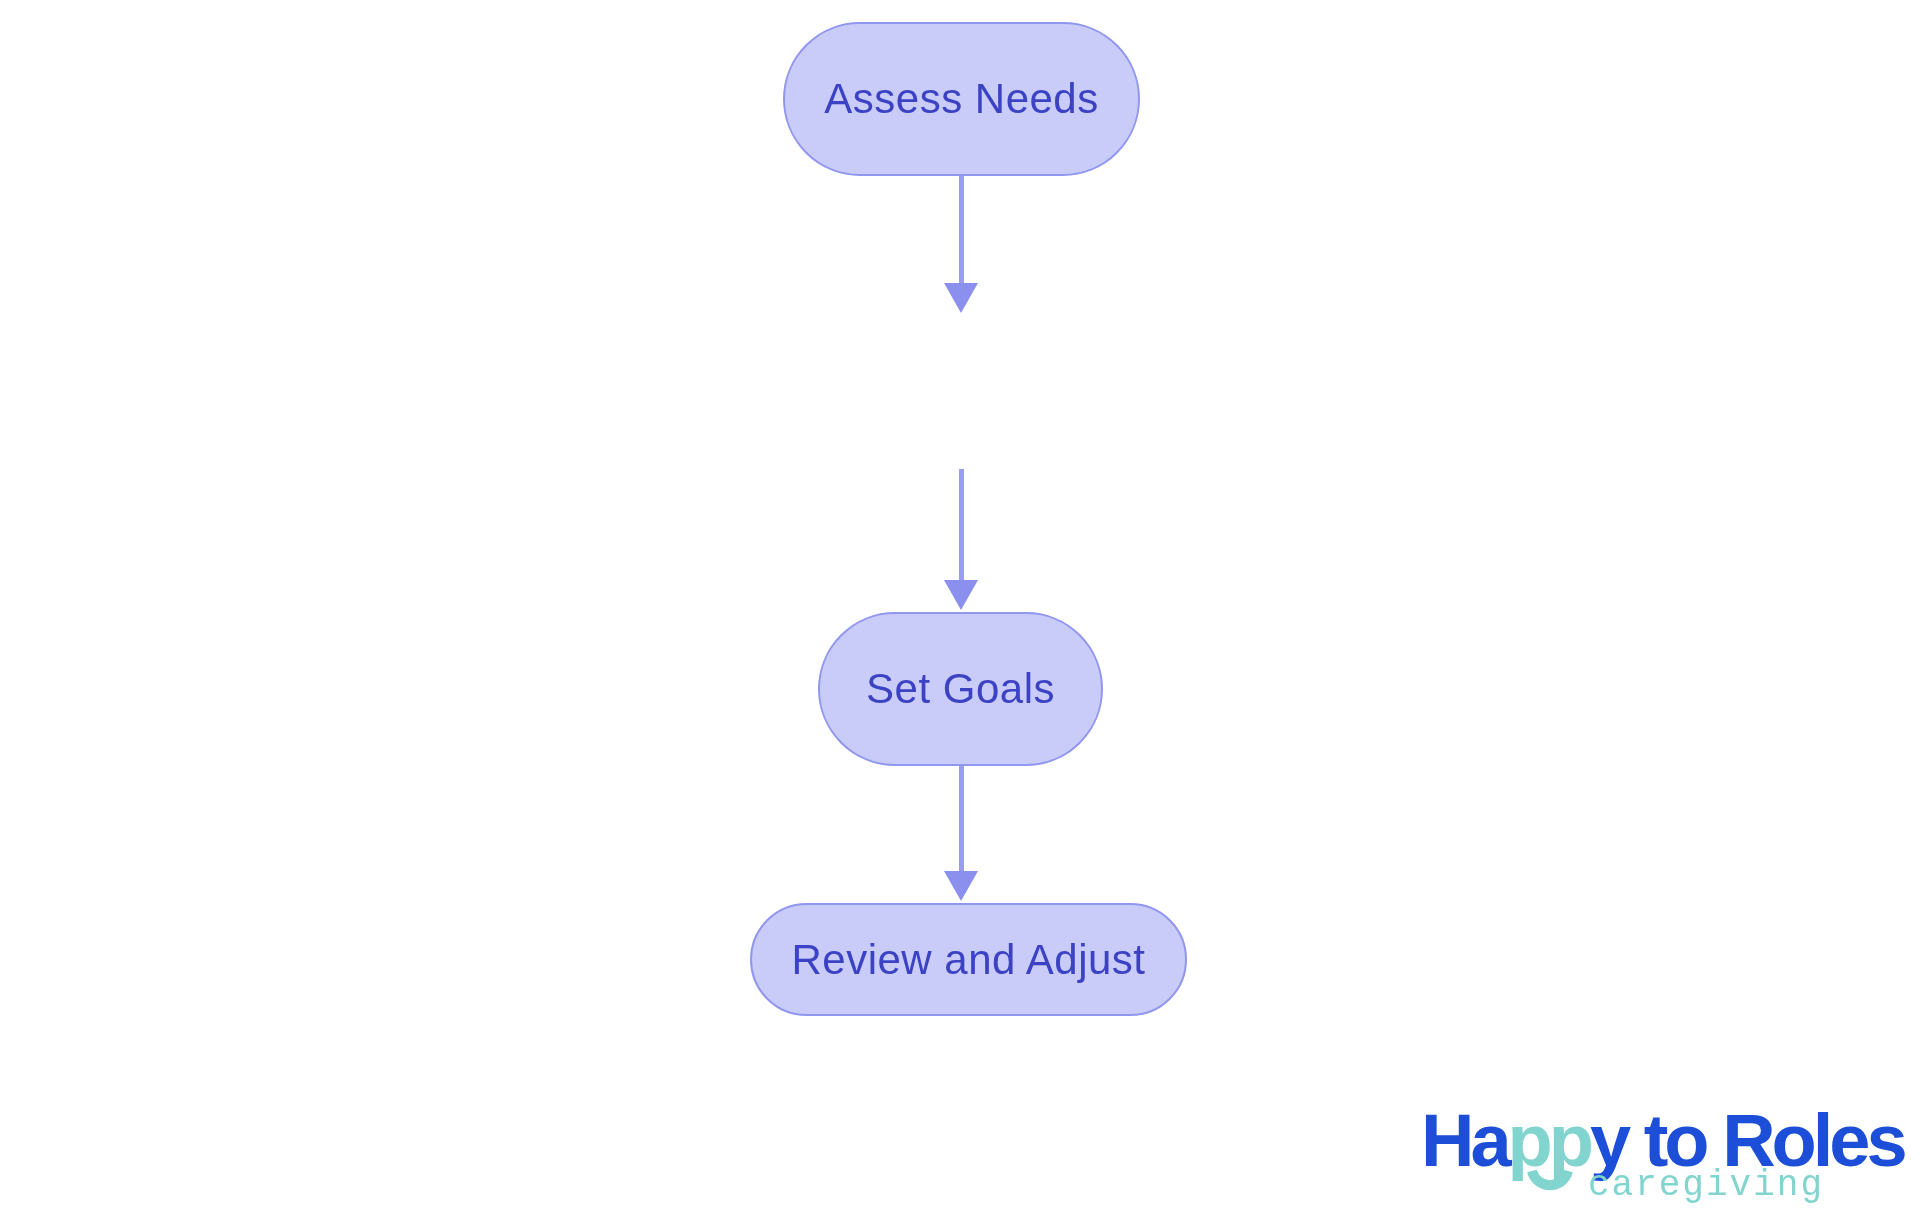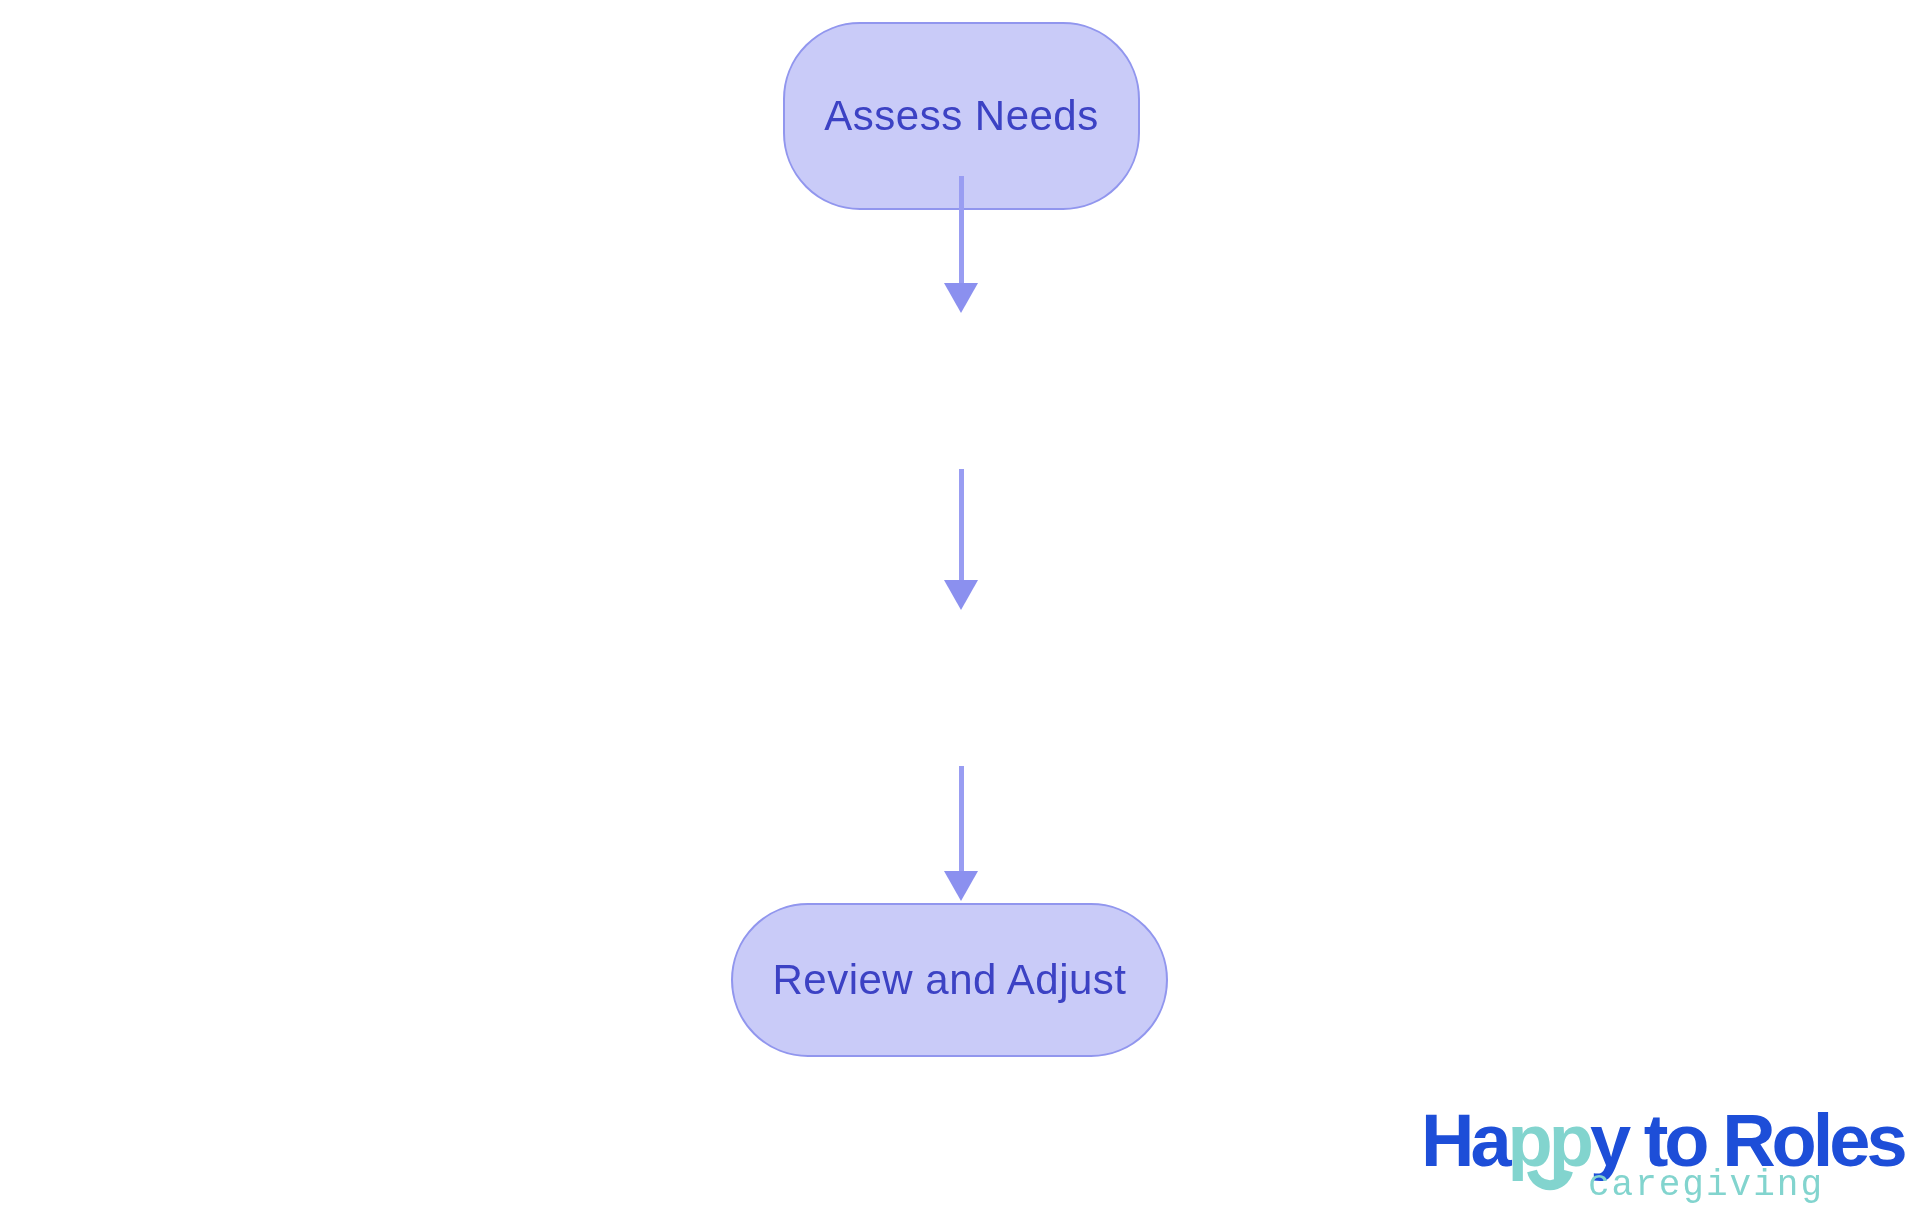--- a/index.html
+++ b/index.html
@@ -25,24 +25,24 @@
     border-radius: 77px;
     display: flex;
     align-items: center;
     justify-content: center;
     font-size: 42px;
     font-weight: 500;
     color: #3C42C4;
     letter-spacing: 0.5px;
     white-space: nowrap;
   }
-  .node-1 { left: 783px; top: 22px;  width: 357px; height: 188px; }
+  .node-1 { left: 783px; top: 22px;  width: 357px; height: 154px; }
   .node-2 { left: 795px; top: 315px; width: 331px; height: 154px; }
   .node-3 { left: 818px; top: 612px; width: 285px; height: 154px; }
-  .node-4 { left: 731px; top: 903px; width: 437px; height: 154px; text-align: right; }
+  .node-4 { left: 750px; top: 903px; width: 437px; height: 113px; text-align: right; }
 
   
   .arrow {
     position: absolute;
     left: 944px;
     width: 34px;
     display: flex;
     flex-direction: column;
     align-items: center;
   }
@@ -111,20 +111,23 @@
     <div class="arrow-line"></div>
     <div class="arrow-head"></div>
   </div>
 
 
   <div class="arrow arrow-2">
     <div class="arrow-line"></div>
     <div class="arrow-head"></div>
   </div>
 
+  <div class="node node-3">
+    <span>Set Goals</span>
+  </div>
 
   <div class="arrow arrow-3">
     <div class="arrow-line"></div>
     <div class="arrow-head"></div>
   </div>
 
   <div class="node node-4">
     <span>Review and Adjust</span>
   </div>
 

